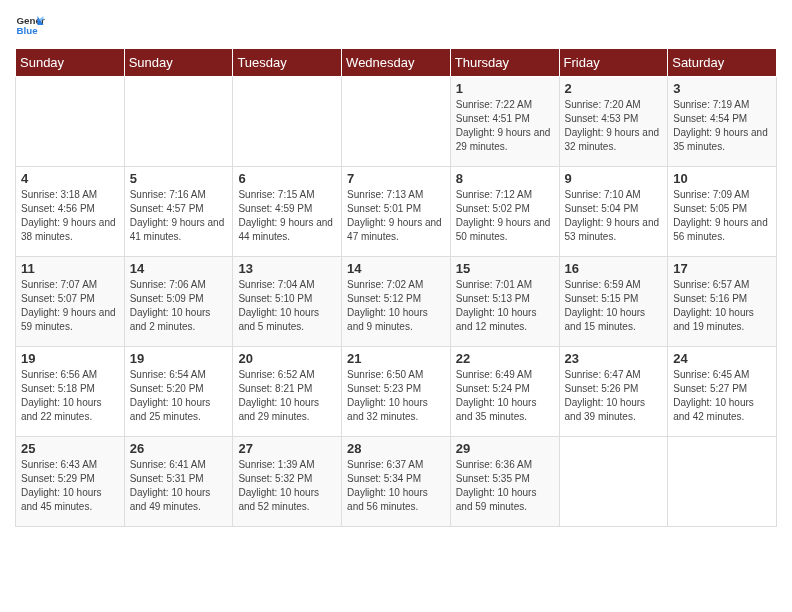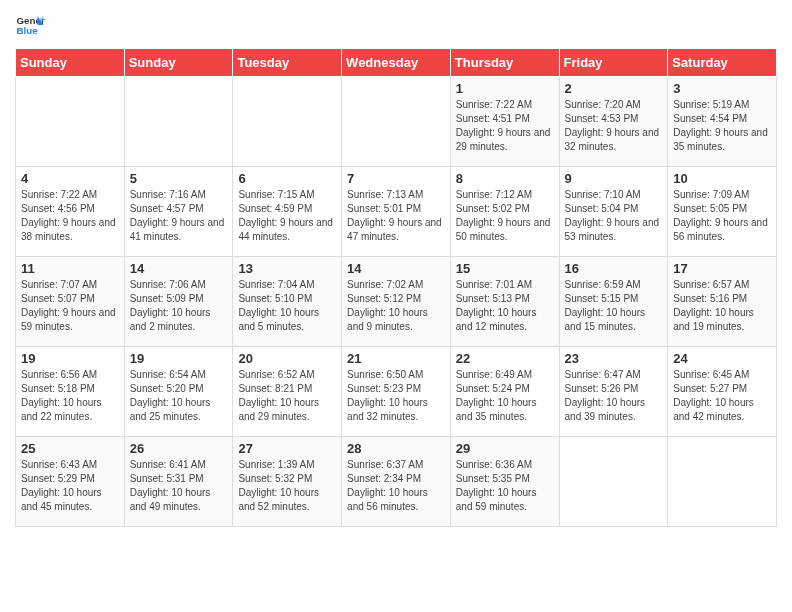--- a/index.html
+++ b/index.html
@@ -36,24 +36,24 @@
     .subtitle {
       font-size: 15px;
       color: #555;
     }
     table {
       width: 100%;
       border-collapse: collapse;
       table-layout: fixed;
     }
     thead tr th {
-      background: #ef4444;
+      background: #7f1d1d;
       color: #fff;
       font-size: 13px;
-      font-weight: bold;
+      font-weight: normal;
       padding: 6px 4px;
       text-align: left;
       border: 1px solid #fff;
     }
     tbody tr td {
       vertical-align: top;
       border: 1px solid #ddd;
       padding: 4px 5px;
       font-size: 10.5px;
       color: #333;
@@ -122,29 +122,29 @@
 Daylight: 9 hours and 29 minutes.</div>
         </td>
         <td>
           <span class="day-num">2</span>
           <div class="cell-content">Sunrise: 7:20 AM
 Sunset: 4:53 PM
 Daylight: 9 hours and 32 minutes.</div>
         </td>
         <td>
           <span class="day-num">3</span>
-          <div class="cell-content">Sunrise: 5:19 AM
+          <div class="cell-content">Sunrise: 7:19 AM
 Sunset: 4:54 PM
 Daylight: 9 hours and 35 minutes.</div>
         </td>
       </tr>
       <tr>
         <td>
           <span class="day-num">4</span>
-          <div class="cell-content">Sunrise: 7:22 AM
+          <div class="cell-content">Sunrise: 3:18 AM
 Sunset: 4:56 PM
 Daylight: 9 hours and 38 minutes.</div>
         </td>
         <td>
           <span class="day-num">5</span>
           <div class="cell-content">Sunrise: 7:16 AM
 Sunset: 4:57 PM
 Daylight: 9 hours and 41 minutes.</div>
         </td>
         <td>
@@ -281,21 +281,21 @@
         </td>
         <td>
           <span class="day-num">27</span>
           <div class="cell-content">Sunrise: 1:39 AM
 Sunset: 5:32 PM
 Daylight: 10 hours and 52 minutes.</div>
         </td>
         <td>
           <span class="day-num">28</span>
           <div class="cell-content">Sunrise: 6:37 AM
-Sunset: 2:34 PM
+Sunset: 5:34 PM
 Daylight: 10 hours and 56 minutes.</div>
         </td>
         <td>
           <span class="day-num">29</span>
           <div class="cell-content">Sunrise: 6:36 AM
 Sunset: 5:35 PM
 Daylight: 10 hours and 59 minutes.</div>
         </td>
         <td class="empty-cell"></td>
         <td class="empty-cell"></td>

